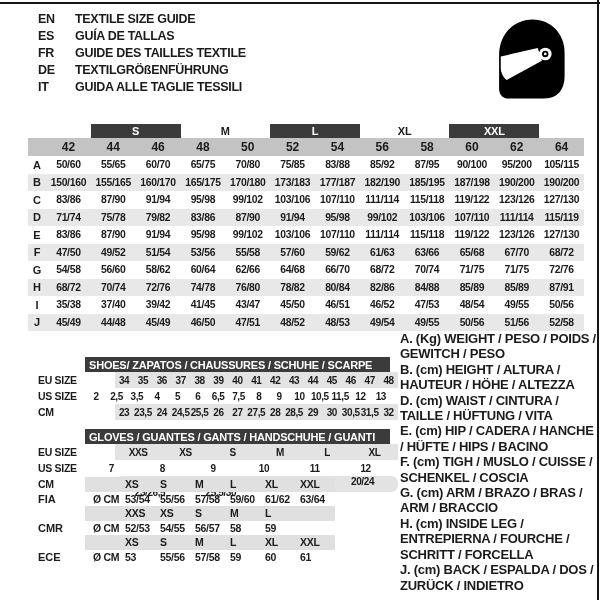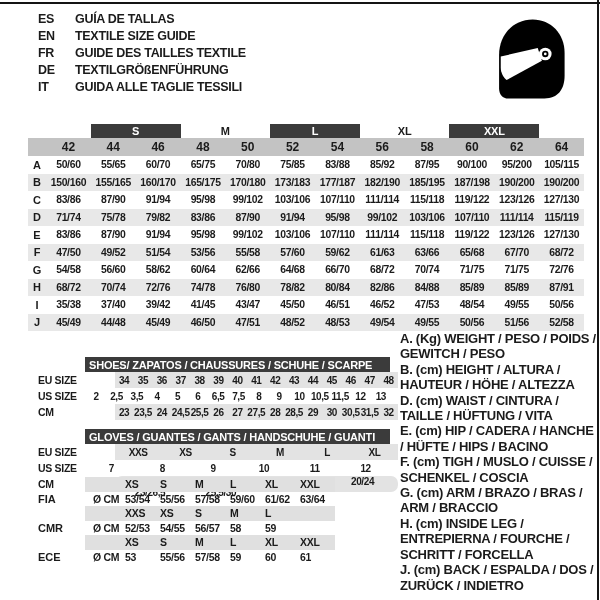--- a/index.html
+++ b/index.html
@@ -61,26 +61,26 @@
 </style>
 </head>
 <body>
 
 <div class="page">
   <div class="border-top"></div>
   <div class="border-right"></div>
 
   <div class="lang-header">
       <div class="lang-row">
+        <span class="lang-code">EN</span>
+        <span class="lang-text">TEXTILE SIZE GUIDE</span>
+      </div>
+      <div class="lang-row">
         <span class="lang-code">ES</span>
         <span class="lang-text">GUÍA DE TALLAS</span>
-      </div>
-      <div class="lang-row">
-        <span class="lang-code">EN</span>
-        <span class="lang-text">TEXTILE SIZE GUIDE</span>
       </div>
       <div class="lang-row">
         <span class="lang-code">FR</span>
         <span class="lang-text">GUIDE DES TAILLES TEXTILE</span>
       </div>
       <div class="lang-row">
         <span class="lang-code">DE</span>
         <span class="lang-text">TEXTILGRÖßENFÜHRUNG</span>
       </div>
       <div class="lang-row">

